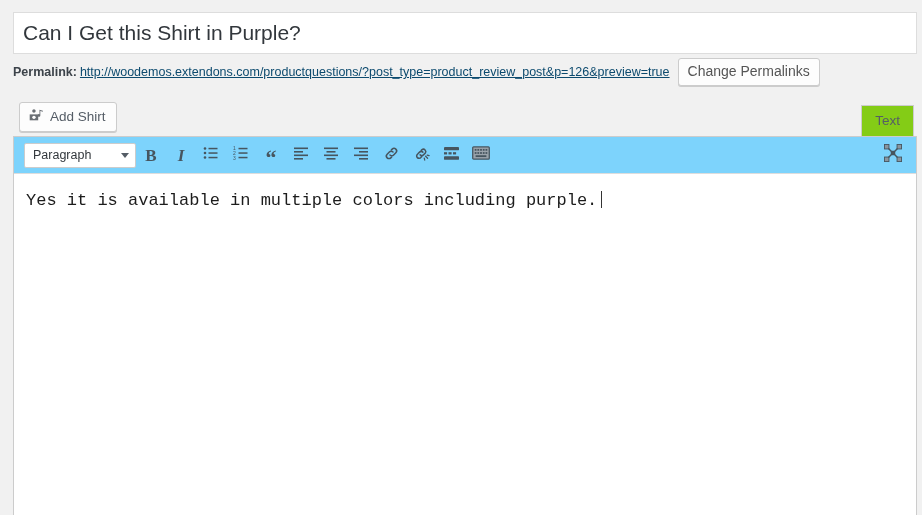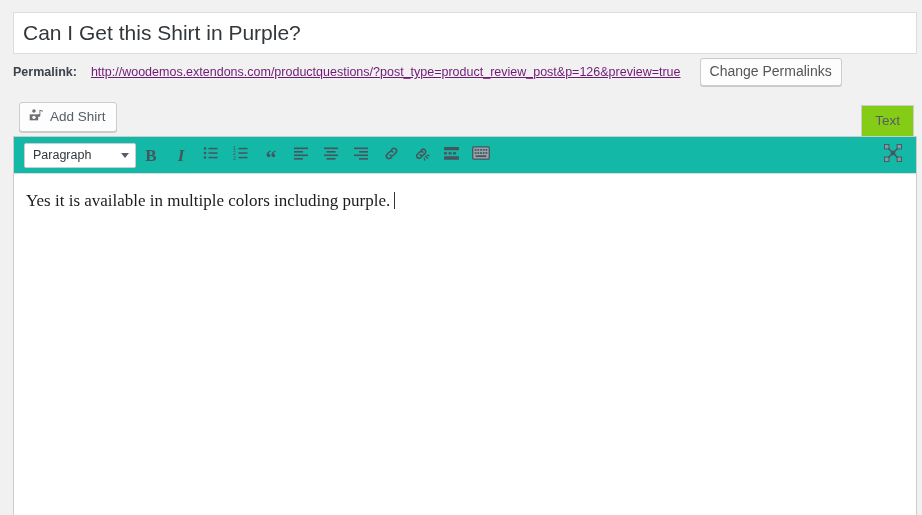--- a/index.html
+++ b/index.html
@@ -61,31 +61,31 @@
 
   
   .permalink-row {
     position: absolute;
     left: 5px;
     top: 58px;
     width: 904px;
     height: 28px;
     display: flex;
     align-items: center;
-    gap: 14px;
+    gap: 3px;
     font-size: 13px;
   }
   .permalink-label {
     font-weight: bold;
     color: #3c434a;
     font-size: 12.5px;
     white-space: nowrap;
   }
   .permalink-link {
-    color: #701a75;
+    color: #0c4a6e;
     text-decoration: underline;
     font-size: 12.5px;
     white-space: nowrap;
     cursor: pointer;
   }
   .btn-small {
     margin-left: 5px;
     background: #fdfdfd;
     border: 1px solid #ccc;
     border-radius: 3px;
@@ -159,21 +159,21 @@
     top: 136px;
     width: 904px;
     height: 379px;
     background: #ffffff;
     border: 1px solid #ccc;
     border-bottom: none;
   }
   .toolbar {
     position: relative;
     height: 37px;
-    background: #14b8a6;
+    background: #7dd3fc;
     border-bottom: 1px solid #ddd;
     display: flex;
     align-items: center;
     padding: 0 4px;
   }
   .format-select {
     margin-left: 6px;
     width: 112px;
     height: 25px;
     background: #fff;
@@ -228,21 +228,21 @@
   }
 
   .editor-body {
     background: #fff;
     height: 341px;
     padding: 14px 12px;
     overflow: hidden;
   }
   .editor-body p {
     margin: 0;
-    font-family: Liberation Serif, serif;
+    font-family: Liberation Mono, monospace;
     font-size: 17px;
     color: #1c1c1c;
     line-height: 1.5;
   }
   .caret-bar {
     display: inline-block;
     width: 1px;
     height: 17px;
     background: #333;
     vertical-align: -3px;

